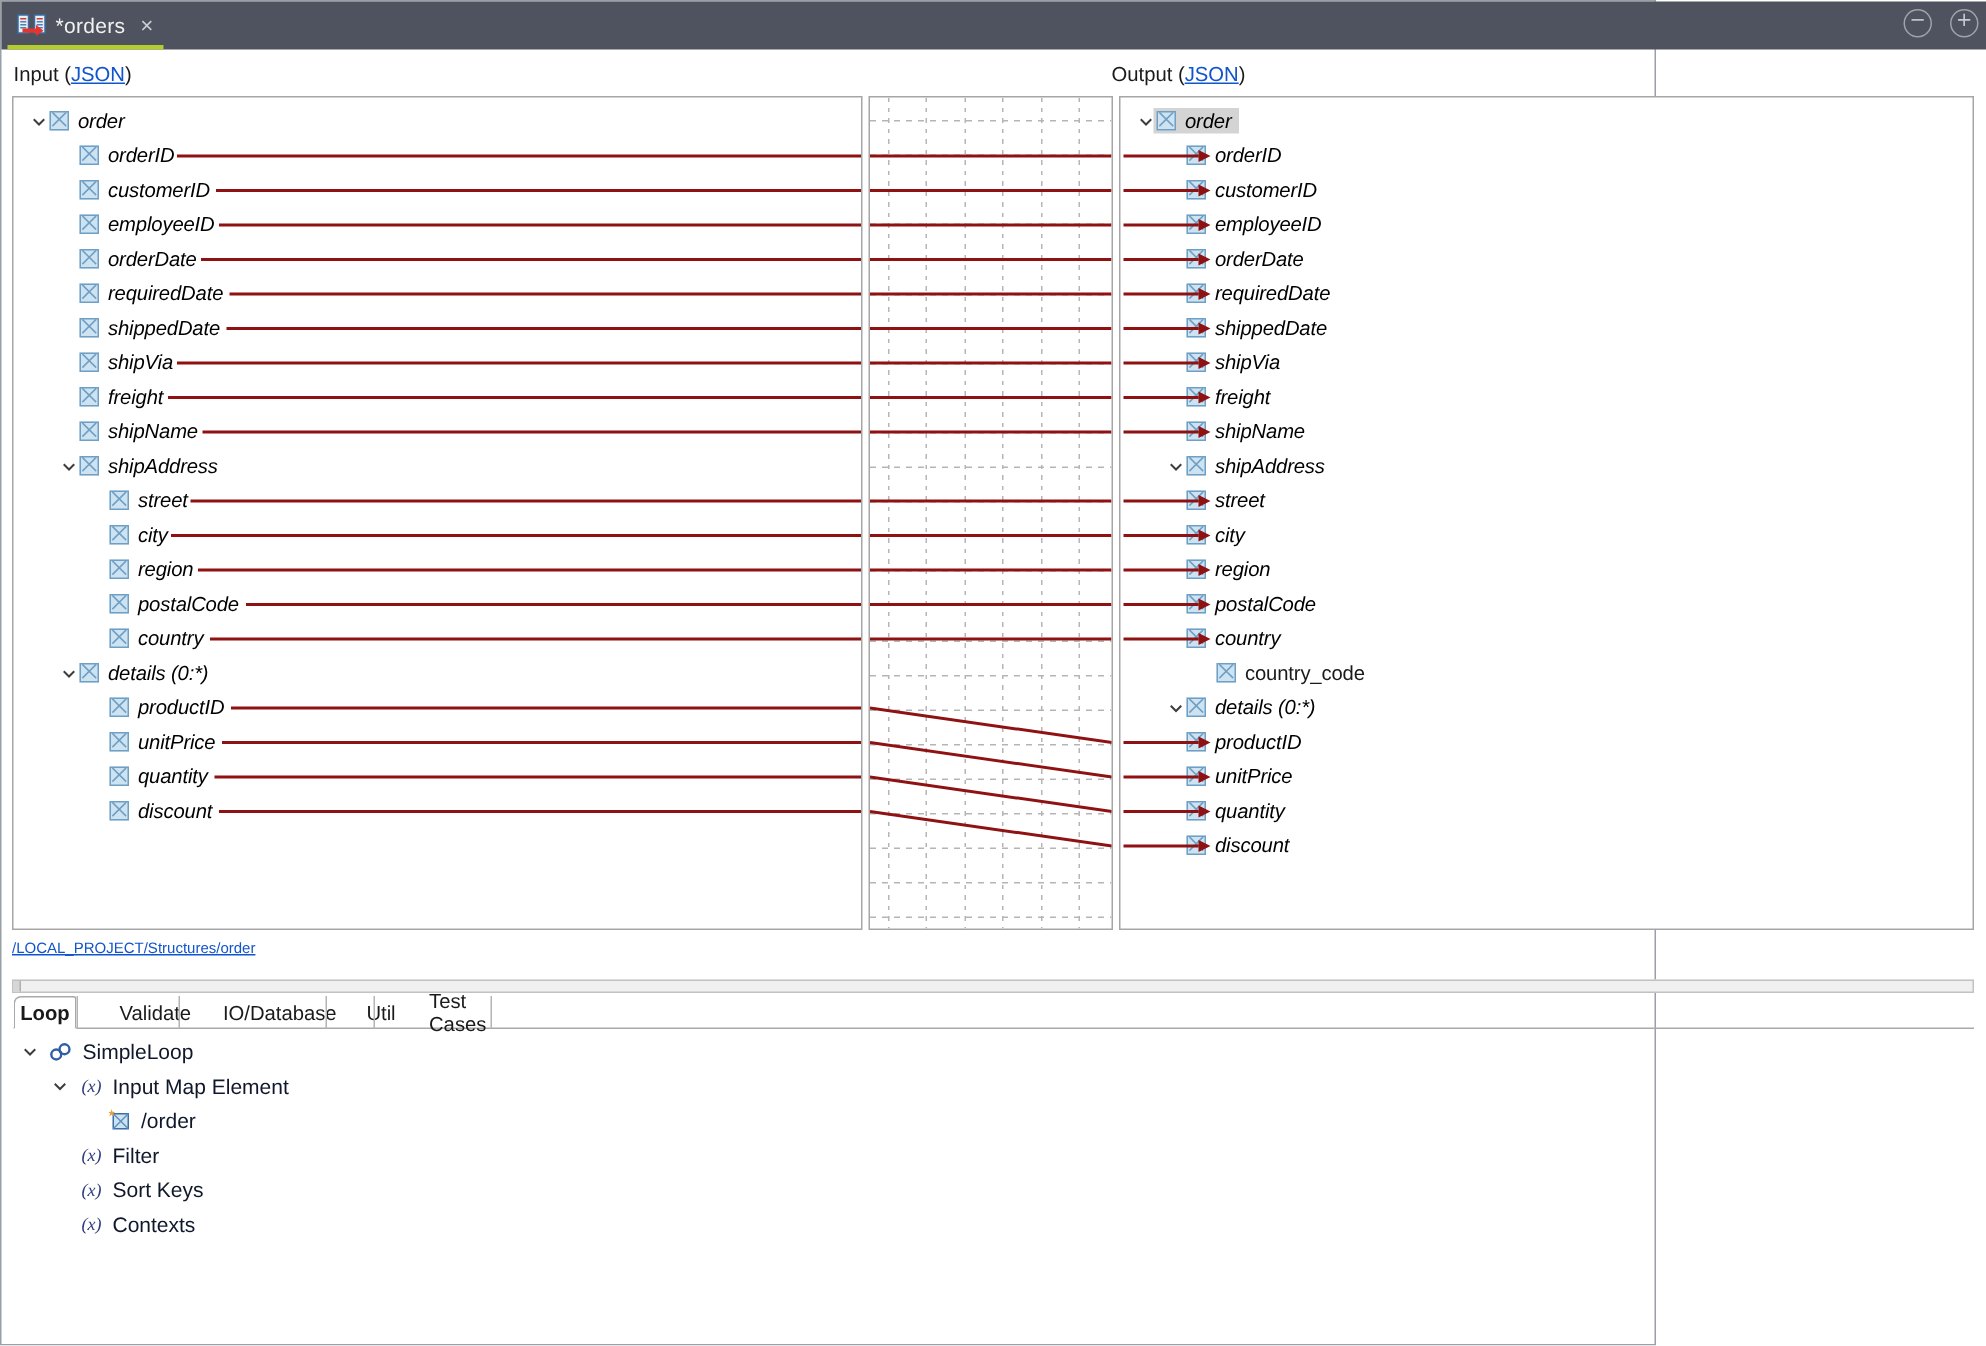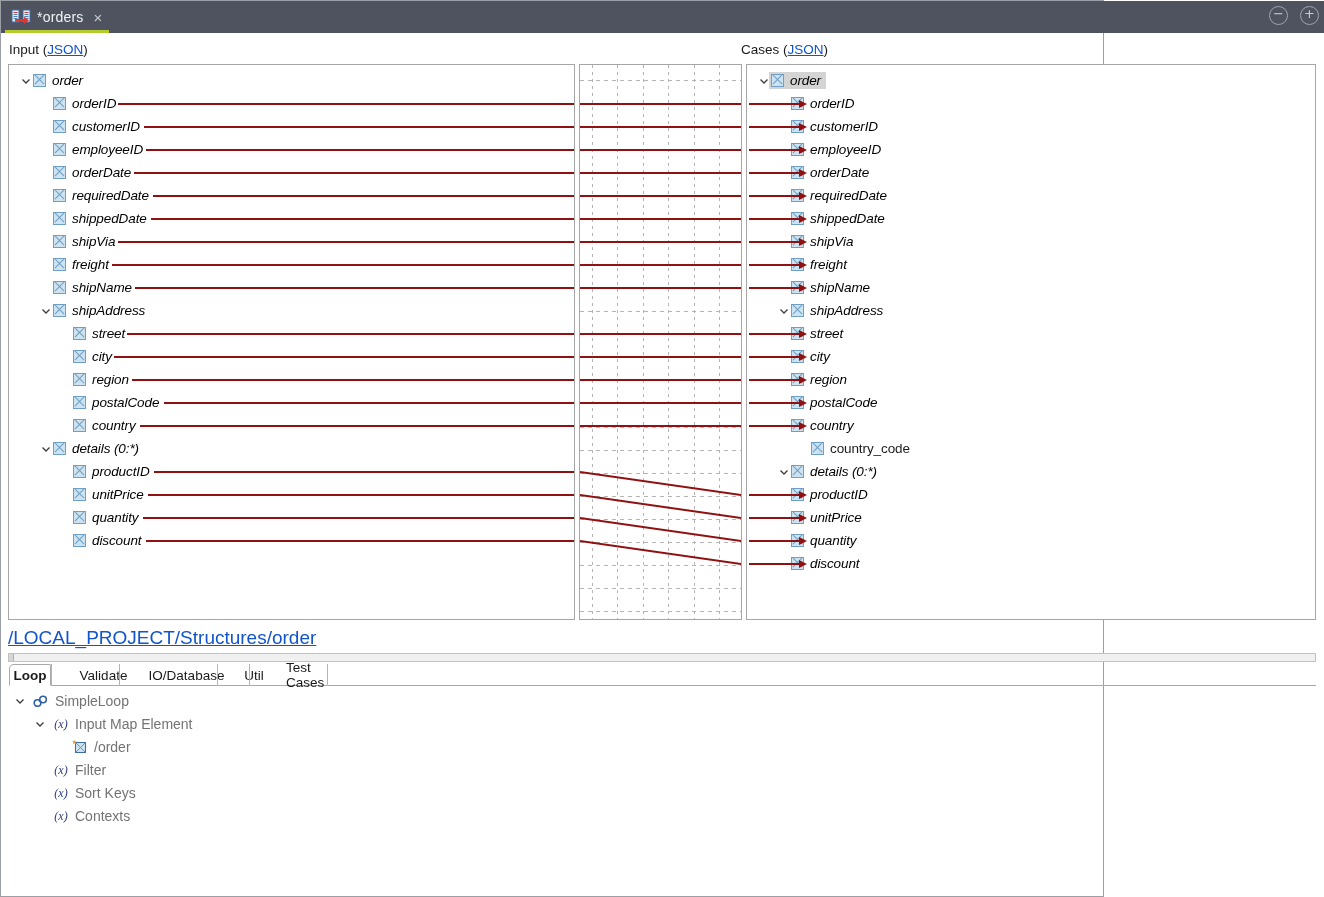--- a/index.html
+++ b/index.html
@@ -51,41 +51,41 @@
   .nm.plain{font-style:normal;font-weight:normal;color:#1a1a1a;}
   .sel{background:#d4d4d4;padding:1px 5px 1px 2px;margin-left:-2px;}
 
   
   .stub{position:absolute;height:2px;background:#8f1111;}
   .arrowhead{position:absolute;width:0;height:0;border-left:8px solid #8f1111;
              border-top:4.5px solid transparent;border-bottom:4.5px solid transparent;}
   .midline{position:absolute;height:0;border-top:2px solid #8f1111;transform-origin:left center;}
 
   
-  .pathlink{position:absolute;font-size:19px;color:#1155cc;text-decoration:underline;white-space:nowrap;}
+  .pathlink{position:absolute;font-size:10px;color:#1155cc;text-decoration:underline;white-space:nowrap;}
   #path-in{left:7px;top:626px;}
   #path-out{left:745px;top:626px;}
 
   
   .splitstrip{position:absolute;left:7px;top:652px;width:1308px;height:9px;background:#f0f0f0;border:1px solid #c2c2c2;box-sizing:border-box;}
   .splitstrip .thumb{position:absolute;left:0;top:0;width:4px;height:7px;background:#d6d6d6;border-right:1px solid #b0b0b0;}
 
   
   .tabstrip{position:absolute;left:8px;top:663px;width:1307px;height:22px;}
   .tabstrip .baseline{position:absolute;left:0;right:0;bottom:0;height:1px;background:#a9a9a9;}
   .btab{position:absolute;top:0;height:22px;display:flex;align-items:center;justify-content:center;
         font-size:13.5px;color:#1a1a1a;box-sizing:border-box;}
   .btab.inactive{border-left:1px solid #b4b4b4;padding-left:36px;}
   .btab.active{font-weight:bold;border:1px solid #a9a9a9;border-bottom:1px solid #fff;
                border-top-left-radius:5px;border-top-right-radius:2px;background:#fff;}
   .tabend{position:absolute;top:0;height:22px;width:1px;background:#b4b4b4;}
 
   
   .brow{position:absolute;height:23px;display:flex;align-items:center;white-space:nowrap;}
-  .brow .blabel{font-size:14px;color:#737373;text-align:center;}
+  .brow .blabel{font-size:14px;color:#0f172a;text-align:center;}
   .xicon{width:18px;height:14px;flex:none;margin-right:5px;color:#2e3c7e;font-size:12px;
          font-family:"Liberation Serif",serif;font-style:italic;line-height:14px;text-align:center;}
   .loopicon{width:18px;height:16px;flex:none;margin-right:5px;position:relative;}
   .ordericon{width:16px;height:15px;flex:none;margin-right:6px;position:relative;}
 </style>
 </head>
 <body>
 
 <div class="app">
 
@@ -113,21 +113,21 @@
     <div class="win-btns">
       <div class="win-btn">−</div>
       <div class="win-btn">+</div>
     </div>
   </div>
 
   <div class="panel-label" id="in-label">
     <span>Input (</span><a href="#">JSON</a><span>)</span>
   </div>
   <div class="panel-label" id="out-label">
-    <span>Cases (</span><a href="#">JSON</a><span>)</span>
+    <span>Output (</span><a href="#">JSON</a><span>)</span>
   </div>
 
   <div class="pane" id="pane-in">
       <div class="row" style="left: 10px; top: 4px;">
         <span class="twisty">
           <svg width="10" height="10" viewBox="0 0 10 10">
             <path d="M1.5 3.5 L5 7 L8.5 3.5" fill="none" stroke="#3c3c3c" stroke-width="1.3"></path>
           </svg>
         </span>
         <span style="display: flex; align-items: center;">

